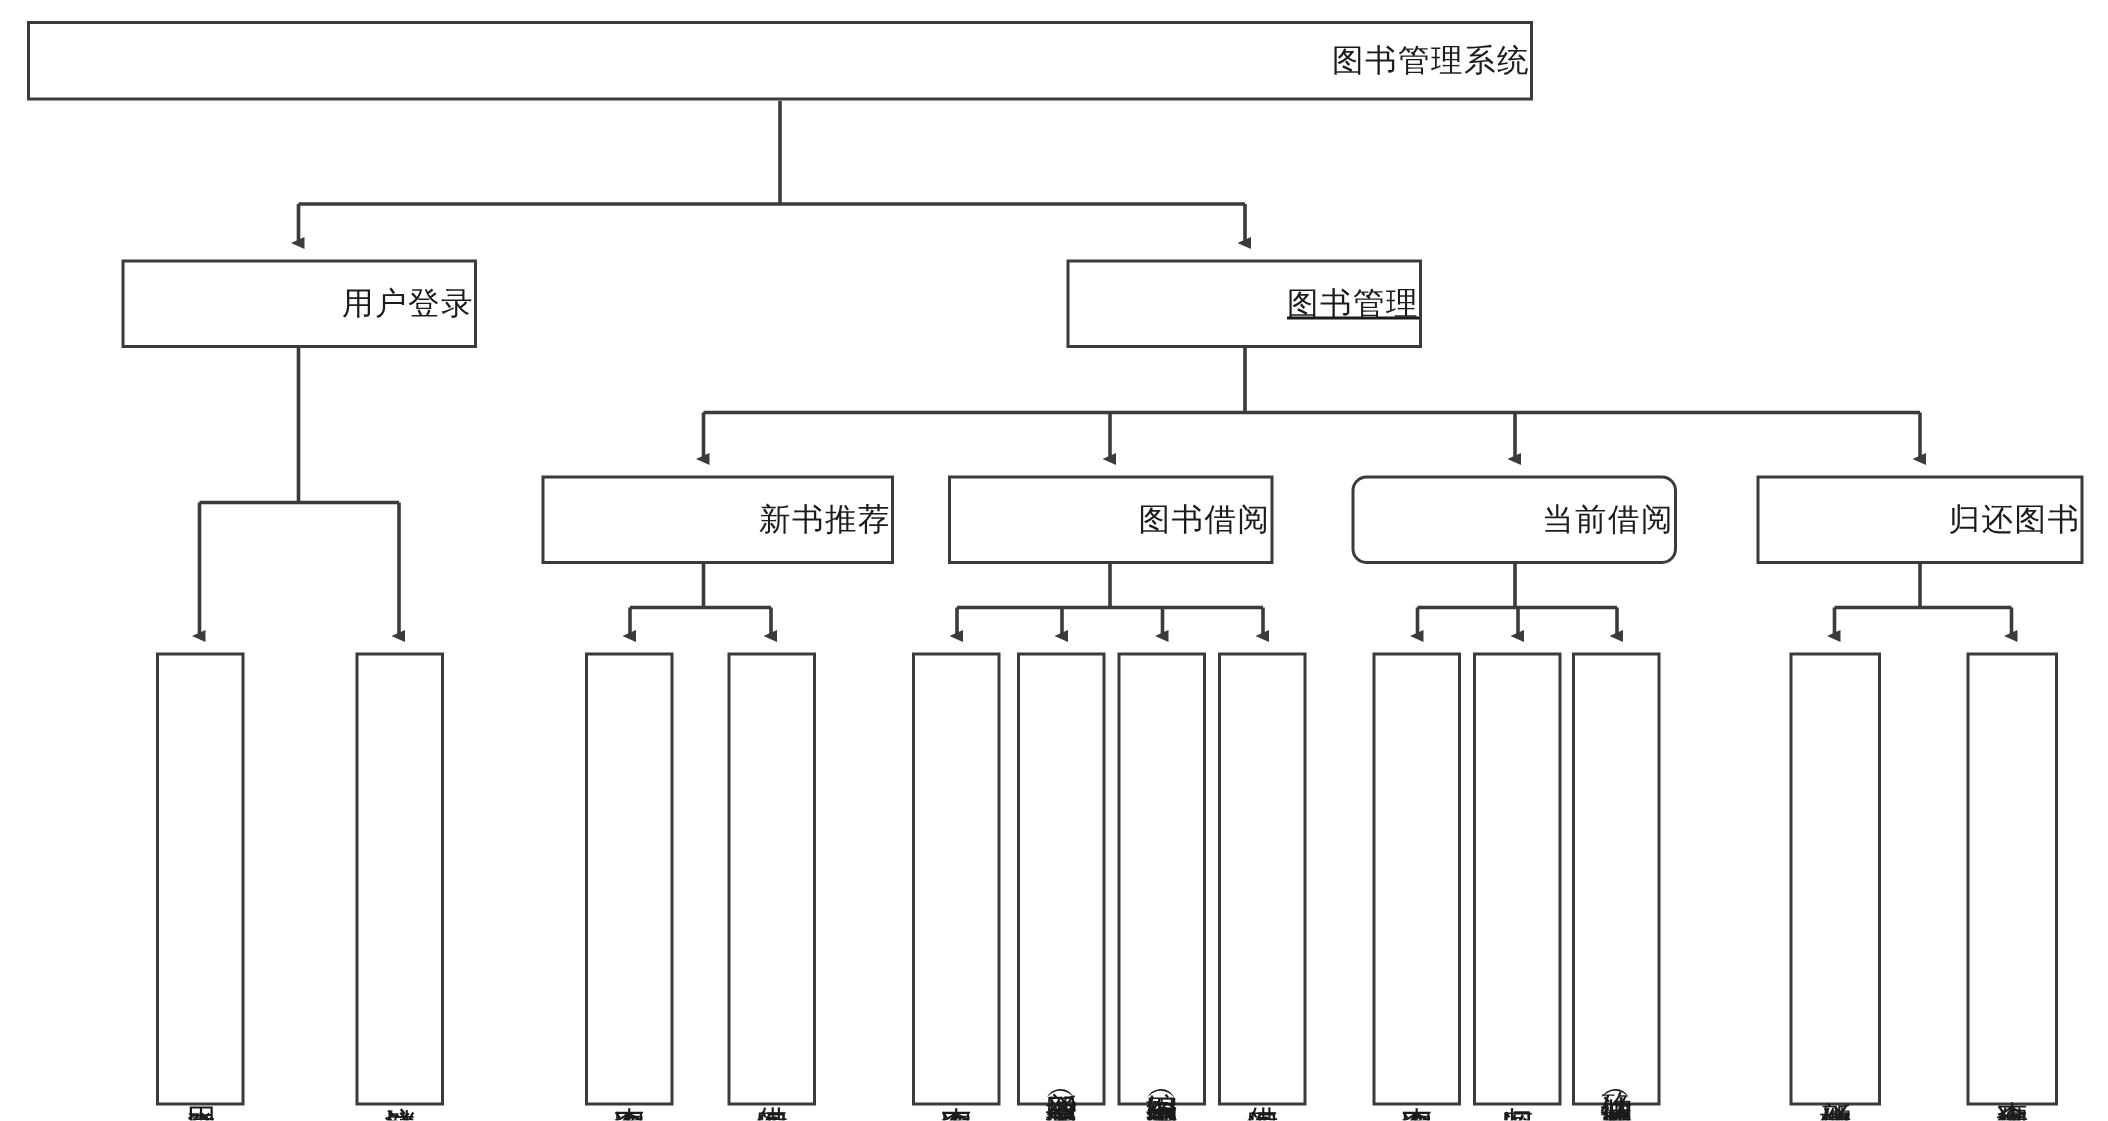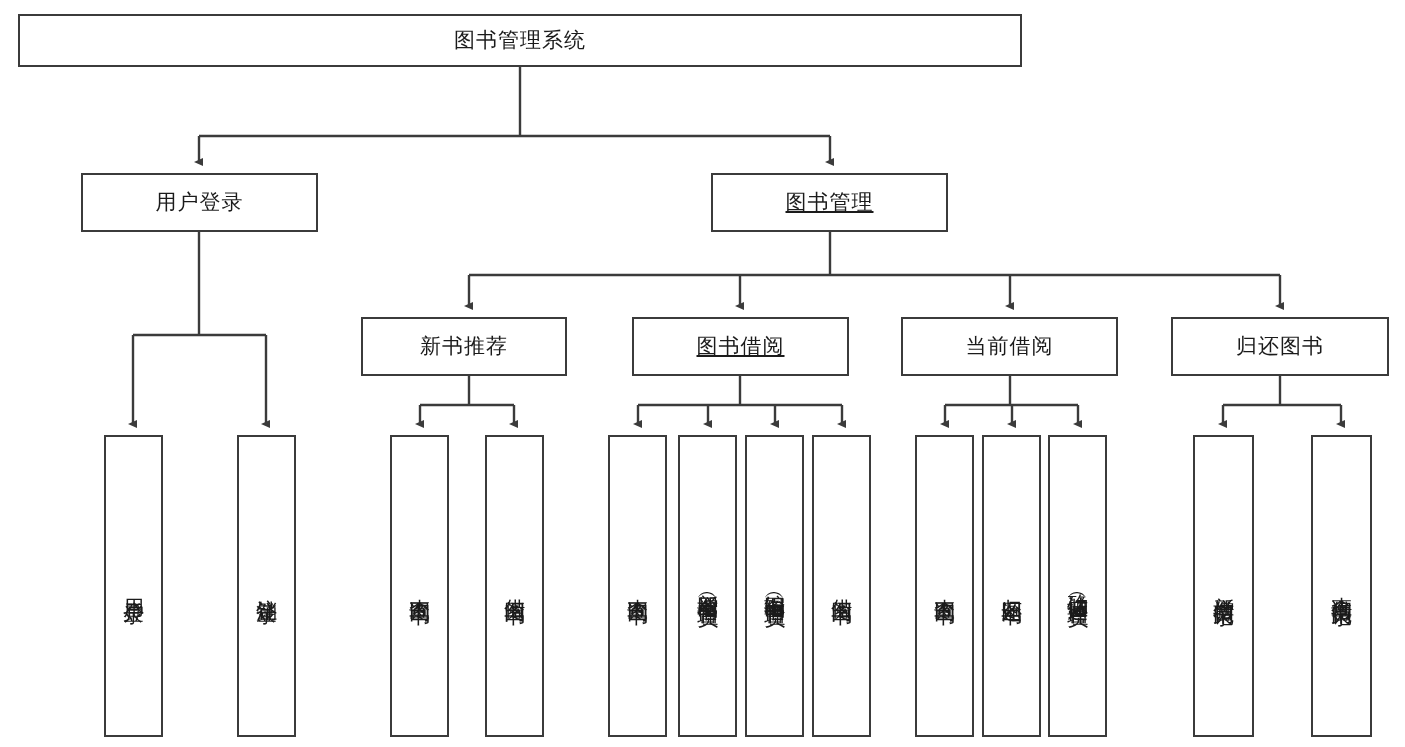--- a/index.html
+++ b/index.html
@@ -25,21 +25,21 @@
     height: 747px;
     pointer-events: none;
   }
   .node {
     position: absolute;
     box-sizing: border-box;
     border: 2px solid #3b3b3b;
     background: #ffffff;
     display: flex;
     align-items: center;
-    justify-content: center;
+    justify-content: flex-end;
     color: #1b1b1b;
   }
   .node.horiz {
     font-size: 21px;
     letter-spacing: 1px;
     line-height: 1.2;
   }
   .node.vert {
     writing-mode: vertical-rl;
     text-orientation: upright;
@@ -124,27 +124,27 @@
     <span>图书管理系统</span>
   </div>
 
   <div class="node horiz" style="left:81px; top:173px; width:237px; height:59px;">
     <span>用户登录</span>
   </div>
   <div class="node horiz" style="left:711px; top:173px; width:237px; height:59px;text-decoration:underline;">
     <span>图书管理</span>
   </div>
 
-  <div class="node horiz" style="left:361px; top:317px; width:206px; height:59px;">
+  <div class="node horiz" style="left:361px; top:317px; width:235px; height:59px;">
     <span>新书推荐</span>
   </div>
-  <div class="node horiz" style="left:632px; top:317px; width:217px; height:59px;text-decoration:underline;">
+  <div class="node horiz" style="left:632px; top:317px; width:217px; height:59px;">
     <span>图书借阅</span>
   </div>
-  <div class="node horiz" style="left:901px; top:317px; width:217px; height:59px;">
+  <div class="node horiz" style="left:901px; top:317px; width:217px; height:59px;border-radius:10px;">
     <span>当前借阅</span>
   </div>
   <div class="node horiz" style="left:1171px; top:317px; width:218px; height:59px;">
     <span>归还图书</span>
   </div>
 
   <div class="node vert" style="left:104px; top:435px; width:59px; height:302px;">
     <span>用户登录</span>
   </div>
   <div class="node vert" style="left:237px; top:435px; width:59px; height:302px;">

